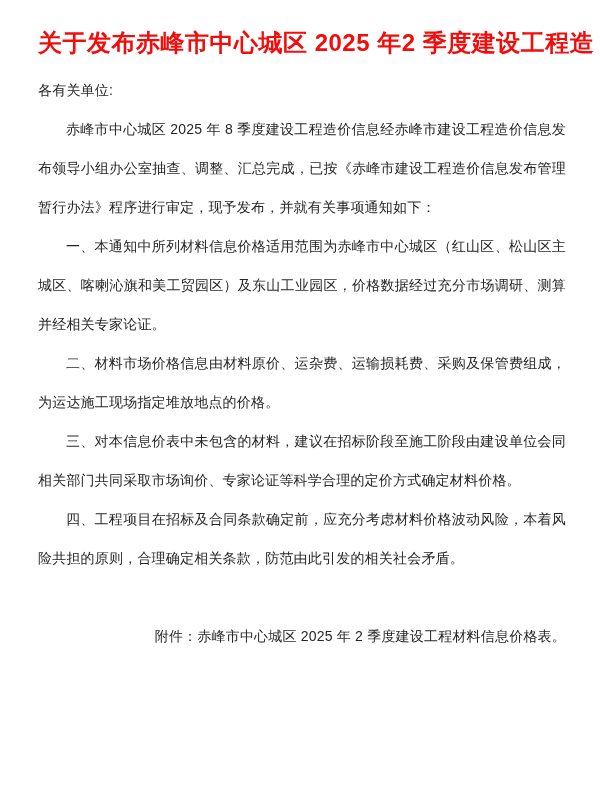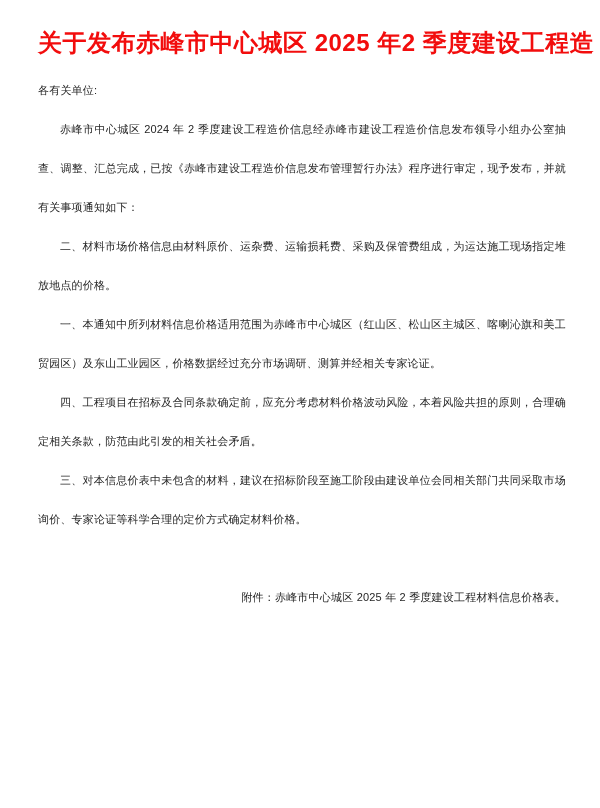--- a/index.html
+++ b/index.html
@@ -21,21 +21,21 @@
     text-align: center;
     font-weight: bold;
     font-size: 24px;
     line-height: 41px;
     letter-spacing: 0.5px;
   }
   .doc-title .title-line {
     white-space: nowrap;
   }
   .body-text {
-    font-size: 11px;
+    font-size: 14px;
     line-height: 39px;
     letter-spacing: 0.2px;
   }
   .salutation {
     margin-top: 8px;
   }
   .para {
     text-indent: 2em;
     text-align: justify;
   }
@@ -50,23 +50,23 @@
 
 <div class="page" style="background: rgb(255, 255, 255); color: rgb(38, 38, 38);">
 
   <div class="doc-title" style="color: rgb(242, 13, 13);">
     <div class="title-line">关于发布赤峰市中心城区 2025 年2 季度建设工程造</div>
   </div>
 
   <div class="body-text">
     <p class="salutation">各有关单位:</p>
 
-    <p class="para">赤峰市中心城区 2024 年 2 季度建设工程造价信息经赤峰市建设工程造价信息发布领导小组办公室抽查、调整、汇总完成，已按《赤峰市建设工程造价信息发布管理暂行办法》程序进行审定，现予发布，并就有关事项通知如下：</p>
+    <p class="para">赤峰市中心城区 2025 年 8 季度建设工程造价信息经赤峰市建设工程造价信息发布领导小组办公室抽查、调整、汇总完成，已按《赤峰市建设工程造价信息发布管理暂行办法》程序进行审定，现予发布，并就有关事项通知如下：</p>
+    <p class="para">一、本通知中所列材料信息价格适用范围为赤峰市中心城区（红山区、松山区主城区、喀喇沁旗和美工贸园区）及东山工业园区，价格数据经过充分市场调研、测算并经相关专家论证。</p>
     <p class="para">二、材料市场价格信息由材料原价、运杂费、运输损耗费、采购及保管费组成，为运达施工现场指定堆放地点的价格。</p>
-    <p class="para">一、本通知中所列材料信息价格适用范围为赤峰市中心城区（红山区、松山区主城区、喀喇沁旗和美工贸园区）及东山工业园区，价格数据经过充分市场调研、测算并经相关专家论证。</p>
+    <p class="para">三、对本信息价表中未包含的材料，建议在招标阶段至施工阶段由建设单位会同相关部门共同采取市场询价、专家论证等科学合理的定价方式确定材料价格。</p>
     <p class="para">四、工程项目在招标及合同条款确定前，应充分考虑材料价格波动风险，本着风险共担的原则，合理确定相关条款，防范由此引发的相关社会矛盾。</p>
-    <p class="para">三、对本信息价表中未包含的材料，建议在招标阶段至施工阶段由建设单位会同相关部门共同采取市场询价、专家论证等科学合理的定价方式确定材料价格。</p>
 
     <p class="attachment">附件：赤峰市中心城区 2025 年 2 季度建设工程材料信息价格表。</p>
 
   </div>
 
 </div>
 
 </body></html>

